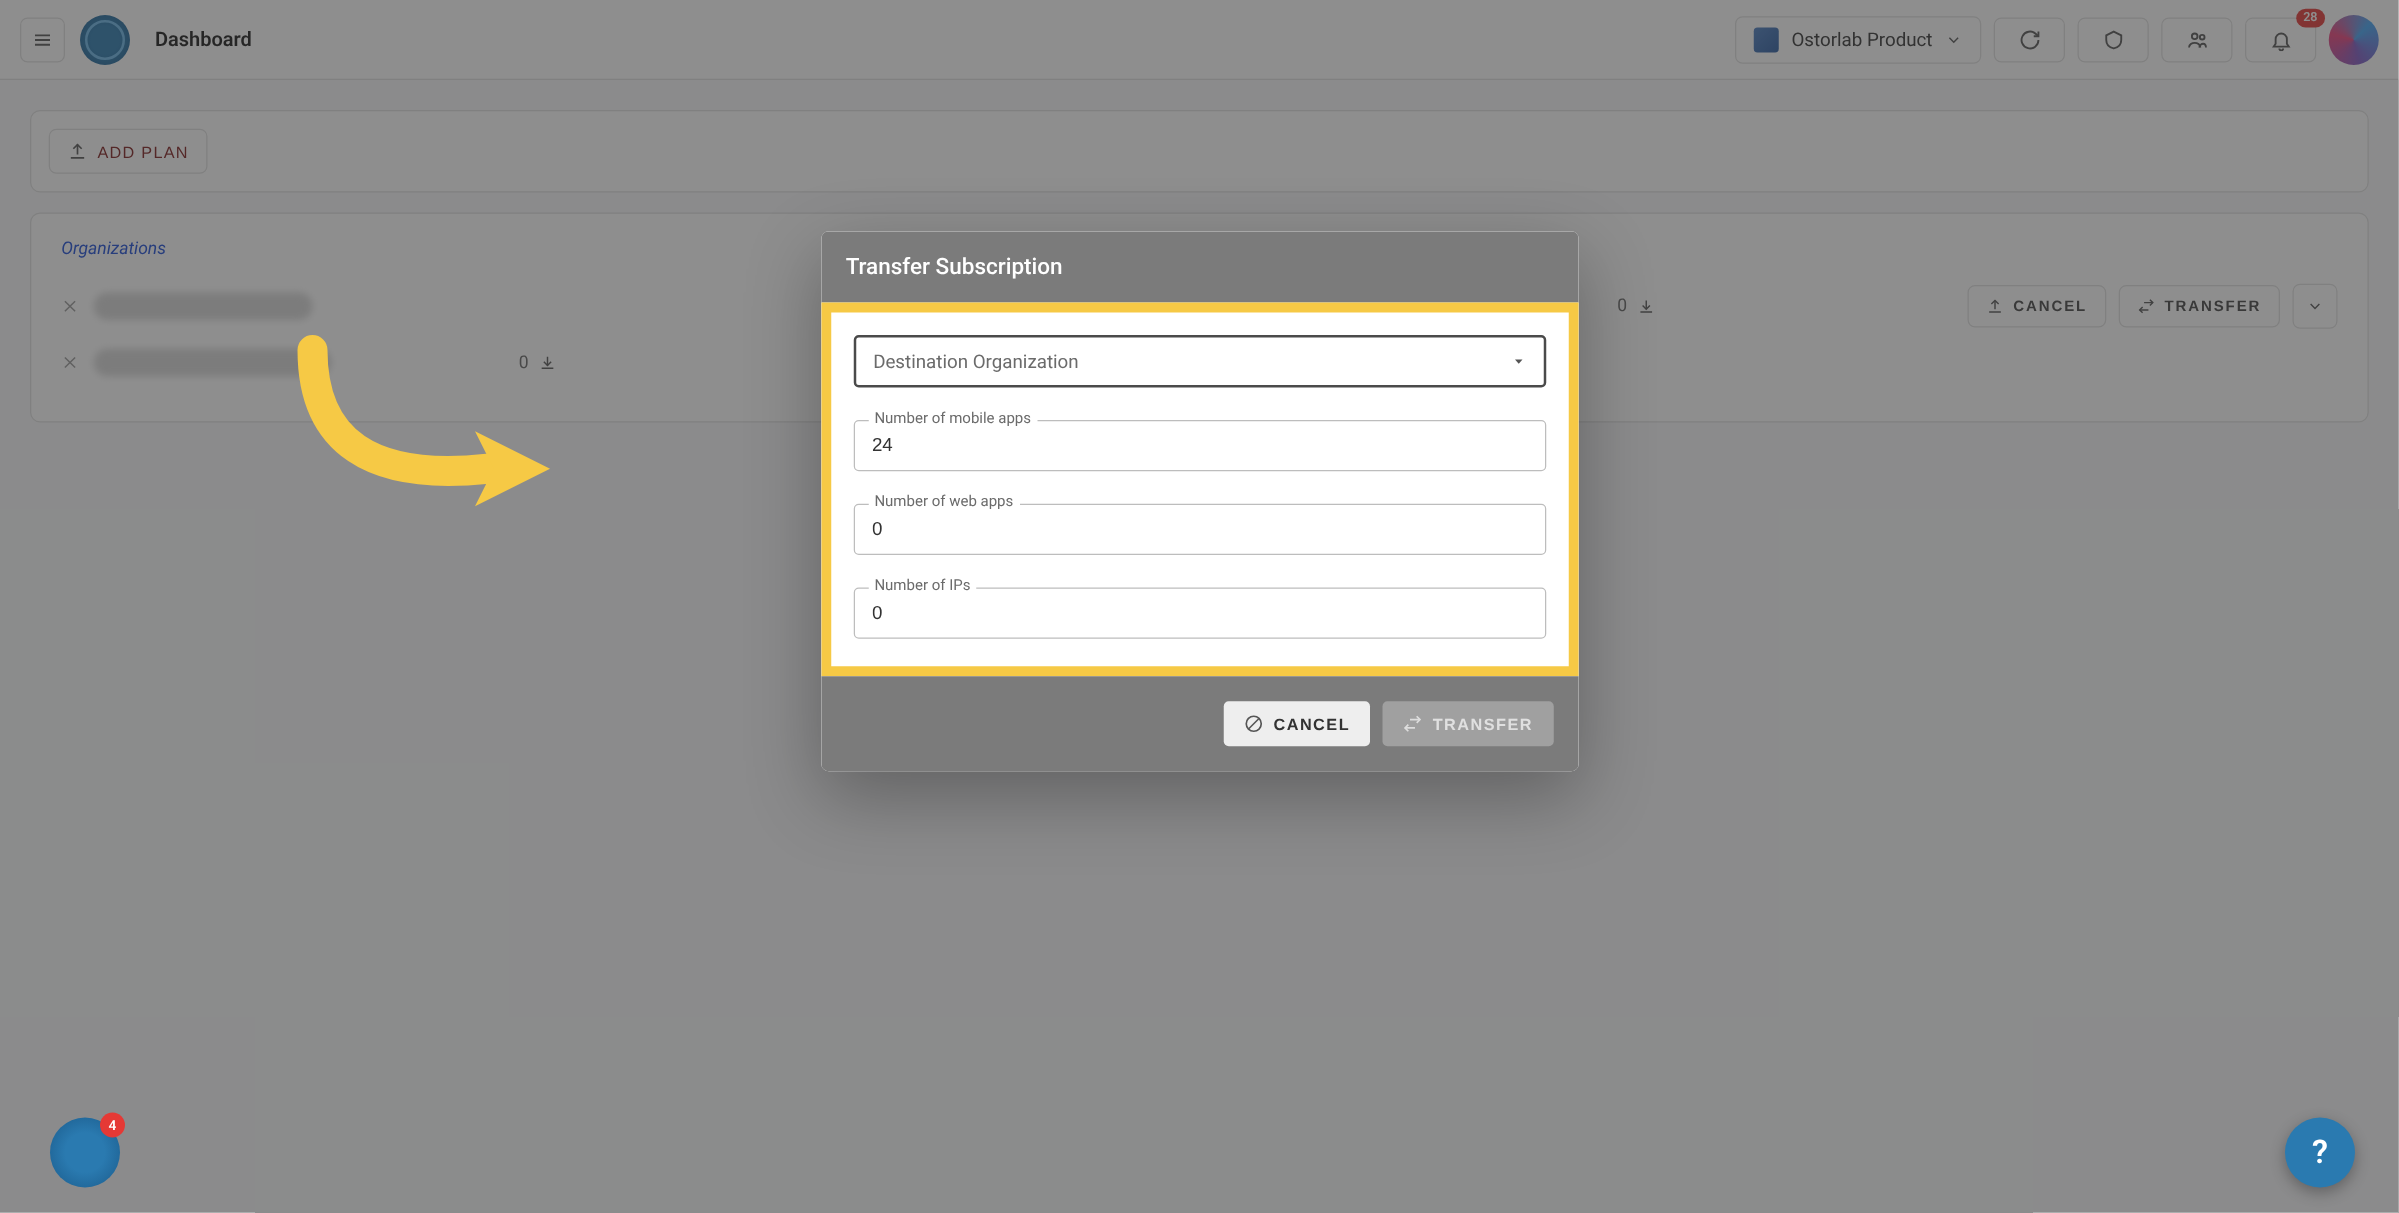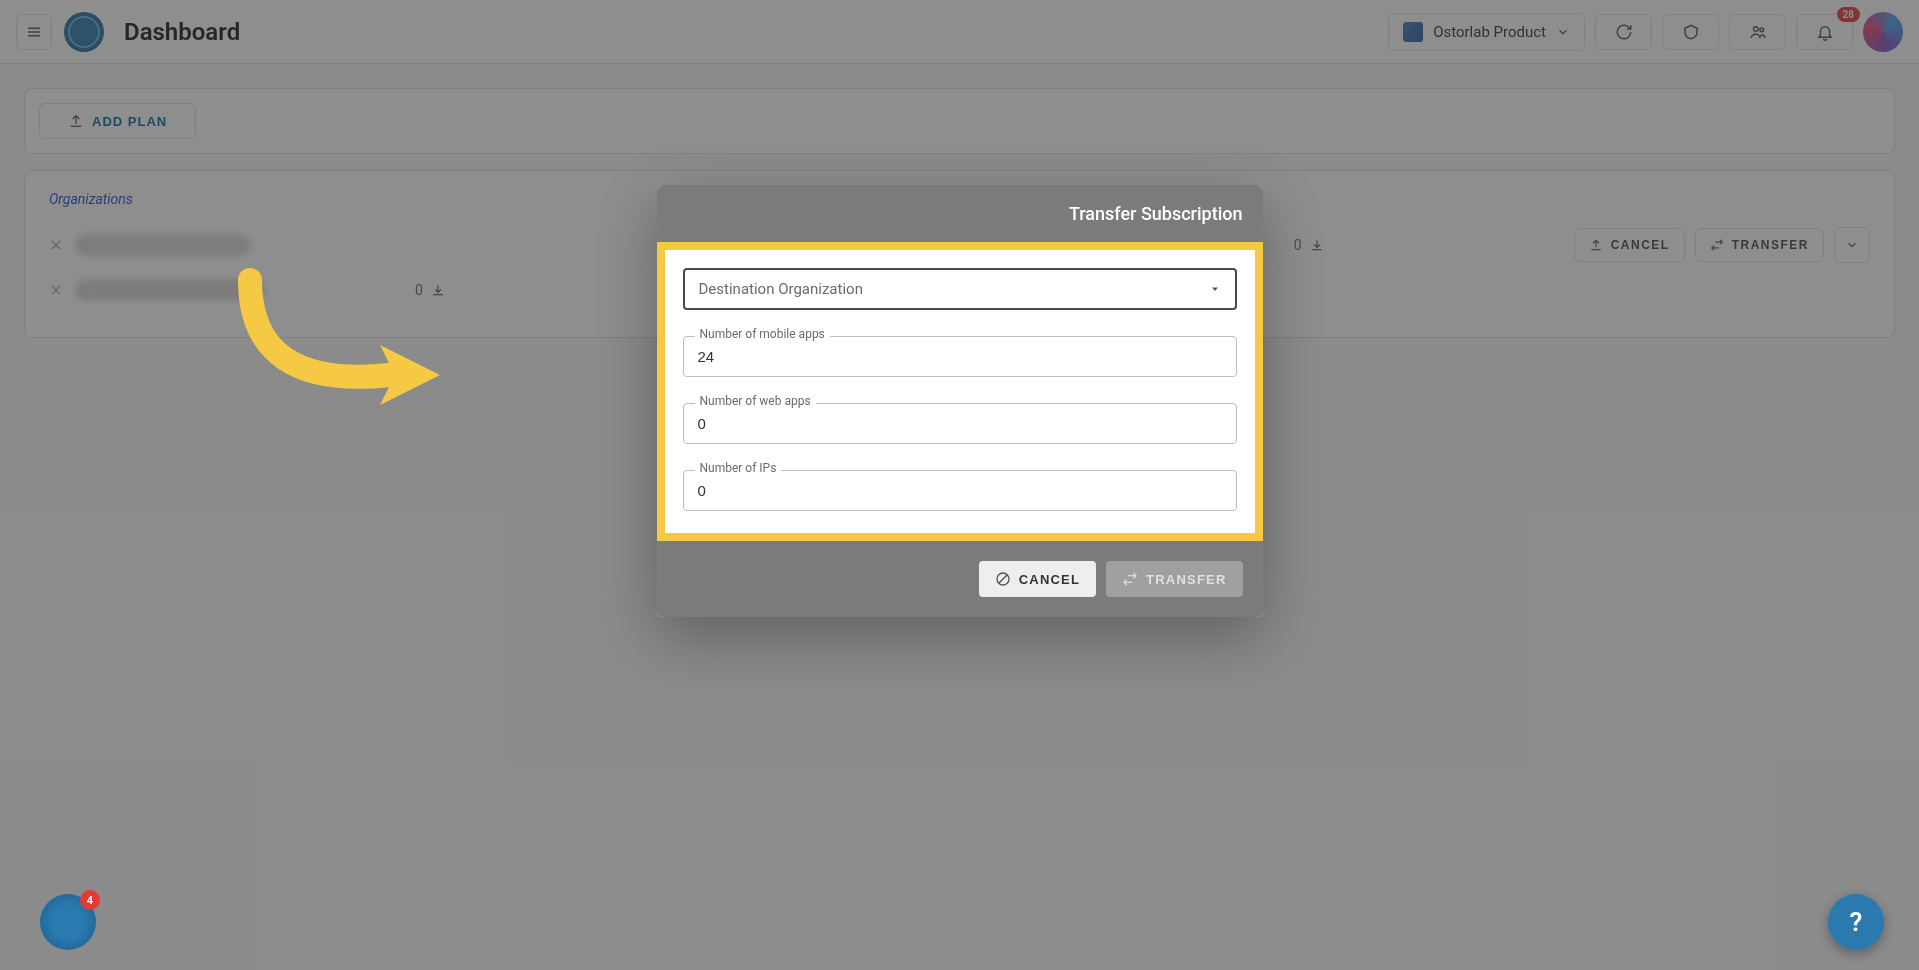--- a/index.html
+++ b/index.html
@@ -3,47 +3,47 @@
 <meta charset="utf-8">
 <style>
 * { box-sizing: border-box; margin: 0; padding: 0; }
 body { font-family: -apple-system, BlinkMacSystemFont, "Segoe UI", Roboto, sans-serif; background: #f8f9fa; width: 1919px; height: 970px; overflow: hidden; position: relative; }
 
 .app-bar { height: 64px; background: #fff; border-bottom: 1px solid #e0e0e0; display: flex; align-items: center; padding: 0 16px; justify-content: space-between; }
 .app-bar-left { display: flex; align-items: center; gap: 12px; }
 .hamburger { width: 36px; height: 36px; border: 1px solid #e0e0e0; border-radius: 6px; display: flex; align-items: center; justify-content: center; cursor: pointer; }
 .logo-circle { width: 40px; height: 40px; border-radius: 50%; background: radial-gradient(circle, #2a7ab0 40%, #1a5a8a 100%); display: flex; align-items: center; justify-content: center; position: relative; }
 .logo-circle::after { content: ""; position: absolute; width: 28px; height: 28px; border: 2px solid #6ab7e8; border-radius: 50%; }
-.page-title { font-size: 24px; font-weight: 600; color: #1a1a1a; margin-left: 8px; }
+.page-title { font-size: 16px; font-weight: 600; color: #1a1a1a; margin-left: 8px; }
 .app-bar-right { display: flex; align-items: center; gap: 10px; }
 .product-btn { display: flex; align-items: center; gap: 10px; border: 1px solid #e0e0e0; border-radius: 6px; padding: 8px 14px; cursor: pointer; background: #fff; }
 .product-icon { width: 20px; height: 20px; background: linear-gradient(135deg, #4a7cbf, #2a5a9f); border-radius: 3px; }
 .product-label { font-size: 15px; color: #333; }
 .icon-btn { width: 57px; height: 36px; border: 1px solid #e0e0e0; border-radius: 6px; display: flex; align-items: center; justify-content: center; cursor: pointer; background: #fff; position: relative; text-decoration: underline; }
 .badge-28 { position: absolute; top: -8px; right: -8px; background: #e53935; color: #fff; font-size: 10px; font-weight: 600; border-radius: 10px; padding: 2px 6px; }
 .avatar-grad { width: 40px; height: 40px; border-radius: 50%; background: conic-gradient(from 45deg, #42a5f5, #7e57c2, #ec407a, #42a5f5); }
 
 .content { padding: 24px; }
 .card { background: #fff; border: 1px solid #e0e0e0; border-radius: 8px; margin-bottom: 16px; }
 .card-header { padding: 18px 22px; font-size: 13px; letter-spacing: 1.5px; font-weight: 600; color: #333; text-transform: uppercase; }
 .add-plan-wrap { padding: 14px 14px; }
-.add-plan-btn { display: inline-flex; align-items: center; gap: 8px; border: 1px solid #e0e0e0; border-radius: 6px; padding: 9px 28px; font-size: 13px; letter-spacing: 1px; font-weight: 700; color: #0369a1; cursor: pointer; background: #fff; }
+.add-plan-btn { display: inline-flex; align-items: center; gap: 8px; border: 1px solid #e0e0e0; border-radius: 6px; padding: 9px 14px; font-size: 13px; letter-spacing: 1px; font-weight: 400; color: #7f1d1d; cursor: pointer; background: #fff; }
 .orgs-card { padding: 20px 24px; }
 .orgs-label { font-size: 14px; color: #1d4ed8; margin-bottom: 20px; font-style: italic; }
 .org-row { display: flex; align-items: center; justify-content: space-between; margin-bottom: 16px; }
 .org-left { display: flex; align-items: center; gap: 12px; }
 .org-blur { width: 175px; height: 22px; border-radius: 11px; background: #d8d8d8; filter: blur(3px); }
 .org-count { display: flex; align-items: center; gap: 8px; color: #666; font-size: 14px; }
 .org-actions { display: flex; gap: 10px; align-items: center; }
 .action-btn { display: inline-flex; align-items: center; gap: 8px; border: 1px solid #e0e0e0; border-radius: 6px; padding: 9px 14px; font-size: 12px; letter-spacing: 1.5px; font-weight: 600; color: #444; cursor: pointer; background: #fff; }
 .chev-btn { width: 36px; height: 36px; border: 1px solid #e0e0e0; border-radius: 6px; display: flex; align-items: center; justify-content: center; cursor: pointer; background: #fff; }
 
 .overlay { position: absolute; inset: 0; background: rgba(50,50,50,0.55); display: flex; align-items: flex-start; justify-content: center; }
 .modal { width: 606px; background: #fff; border-radius: 6px; margin-top: 185px; box-shadow: 0 20px 60px rgba(0,0,0,0.3); overflow: hidden; }
-.modal-header { background: #7b7b7b; color: #fff; padding: 18px 20px; font-size: 18px; font-weight: 500; text-align: right; }
+.modal-header { background: #7b7b7b; color: #fff; padding: 18px 20px; font-size: 18px; font-weight: 500; }
 .modal-body-outer { background: #f6c945; padding: 8px; }
 .modal-body-inner { background: #fff; padding: 18px; }
 .field-wrap { position: relative; margin-bottom: 26px; }
 .field-wrap:last-child { margin-bottom: 4px; }
 .field-label { position: absolute; top: -9px; left: 12px; background: #fff; padding: 0 5px; font-size: 12px; color: #6b6b6b; }
 .field-input { width: 100%; border: 1px solid #bdbdbd; border-radius: 4px; padding: 11px 14px; font-size: 15px; color: #333; outline: none; }
 .select-input { display: flex; align-items: center; justify-content: space-between; border: 2px solid #4a4a4a; border-radius: 4px; padding: 10px 14px; cursor: pointer; }
 .select-placeholder { color: #6b6b6b; font-size: 15px; text-align: right; }
 .modal-footer { background: #7b7b7b; padding: 20px; display: flex; justify-content: flex-end; gap: 10px; }
 .modal-btn { display: inline-flex; align-items: center; gap: 8px; border: none; border-radius: 4px; padding: 10px 16px; font-size: 13px; letter-spacing: 1.2px; font-weight: 600; cursor: pointer; }

